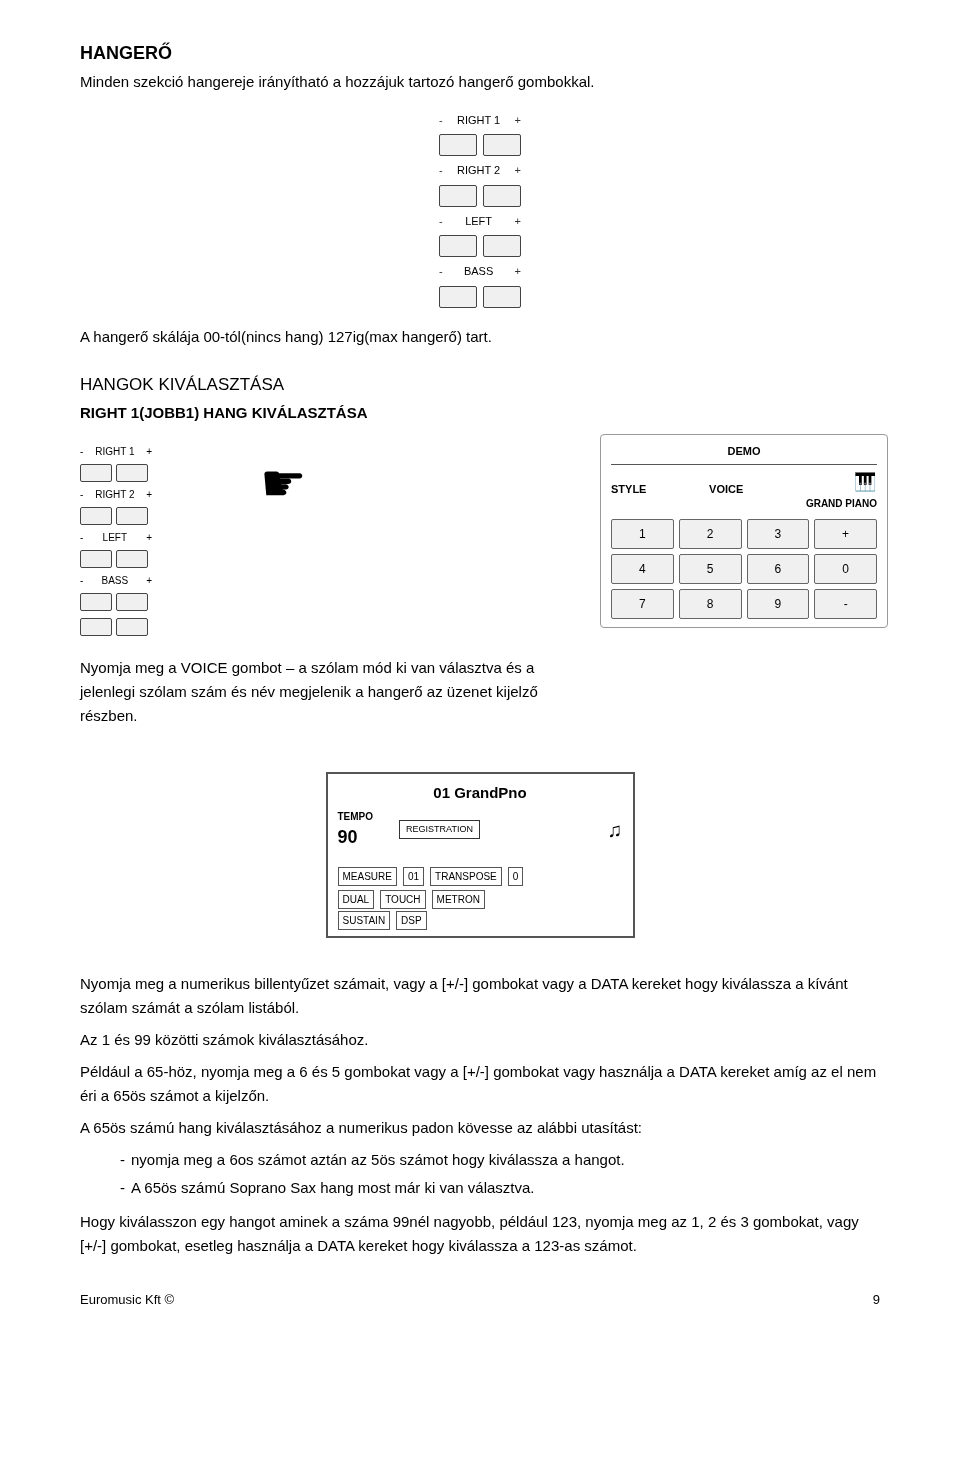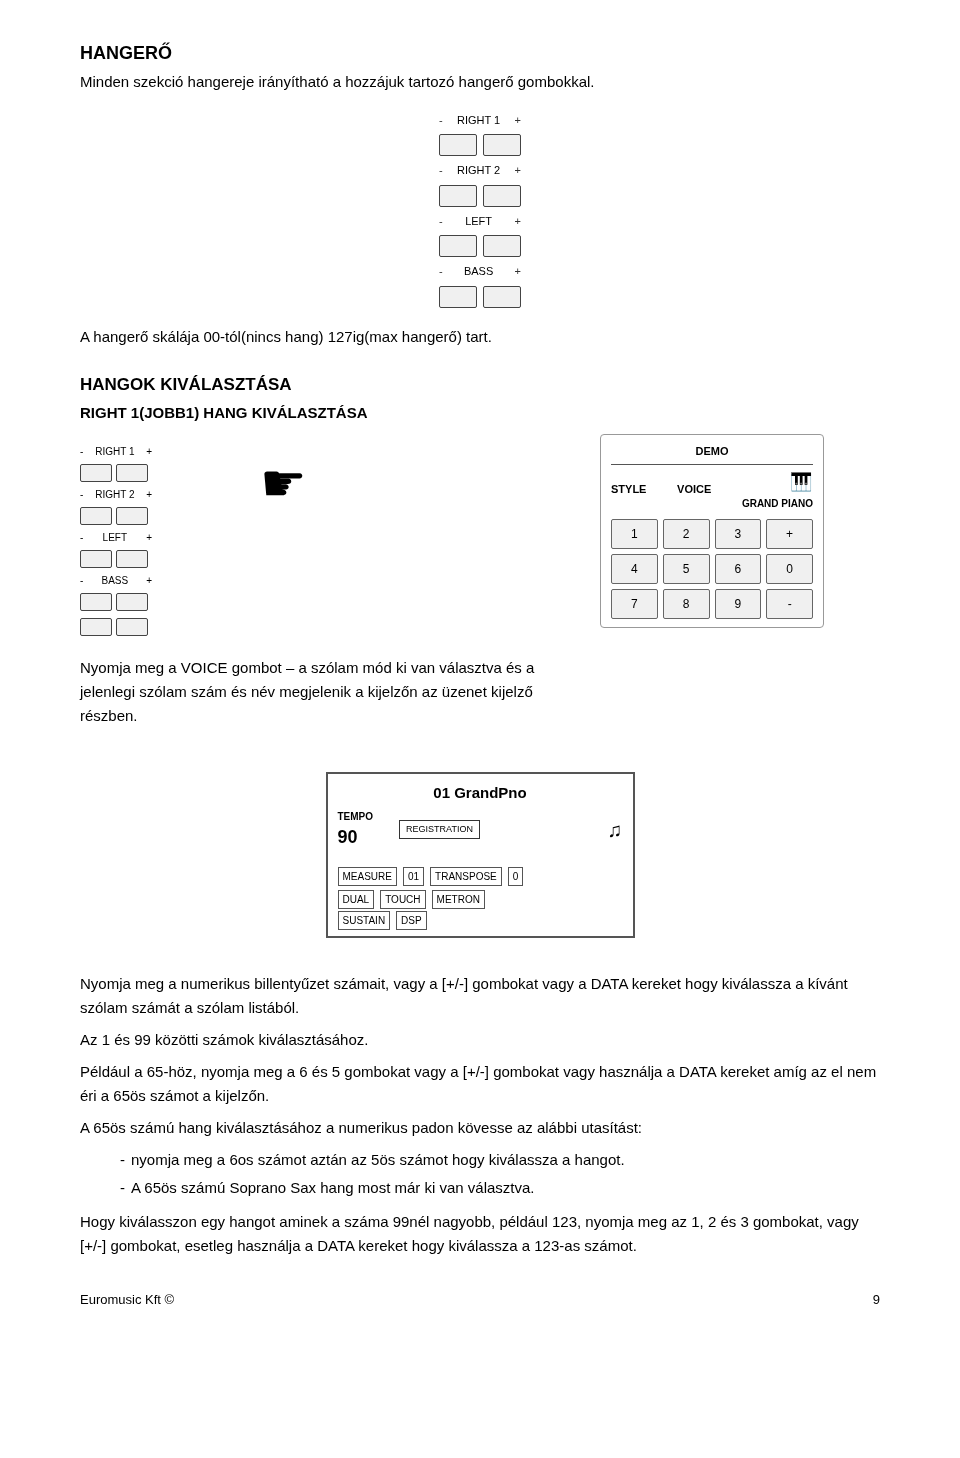--- a/index.html
+++ b/index.html
@@ -13,21 +13,21 @@
       padding: 40px 80px 60px 80px;
       line-height: 1.5;
     }
     h1 {
       font-size: 18px;
       font-weight: bold;
       margin-bottom: 4px;
     }
     h2 {
       font-size: 17px;
-      font-weight: bold;
+      font-weight: normal;
       margin-top: 24px;
       margin-bottom: 4px;
     }
     p {
       margin-bottom: 10px;
     }
     .section-top {
       margin-bottom: 20px;
     }
     
@@ -105,21 +105,21 @@
       font-size: 52px;
       margin: 10px 20px;
       display: inline-block;
     }
 
     
     .voice-panel {
       border: 1px solid #999;
       border-radius: 4px;
       padding: 8px 10px;
-      width: 224px;
+      width: 288px;
       background: #fff;
     }
     .demo-label {
       text-align: center;
       font-size: 11px;
       font-weight: bold;
       margin-bottom: 4px;
       border-bottom: 1px solid #555;
       padding-bottom: 4px;
     }
@@ -336,21 +336,21 @@
 
           <div style="display:flex;gap:4px;margin-top:2px;">
             <div class="vol-btn-small"></div>
             <div class="vol-btn-small"></div>
           </div>
         </div>
 
         <span class="hand-icon">☛</span>
       </div>
 
-      <p class="body-text">Nyomja meg a VOICE gombot – a szólam mód ki van választva és a jelenlegi szólam szám és név megjelenik a kijelzőn az üzenet kijelző részben.</p>
+      <p class="body-text">Nyomja meg a VOICE gombot – a szólam mód ki van választva és a jelenlegi szólam szám és név megjelenik a hangerő az üzenet kijelző részben.</p>
     </div>
 
     <div class="hangok-right">
       <div class="voice-panel">
         <div class="demo-label">DEMO</div>
         <div class="panel-top-row">
           <span class="panel-top-item">STYLE</span>
           <span class="panel-top-item">VOICE</span>
           <span class="panel-top-item" style="font-size:10px;">
             <span style="font-size:18px;">🎹</span><br>

